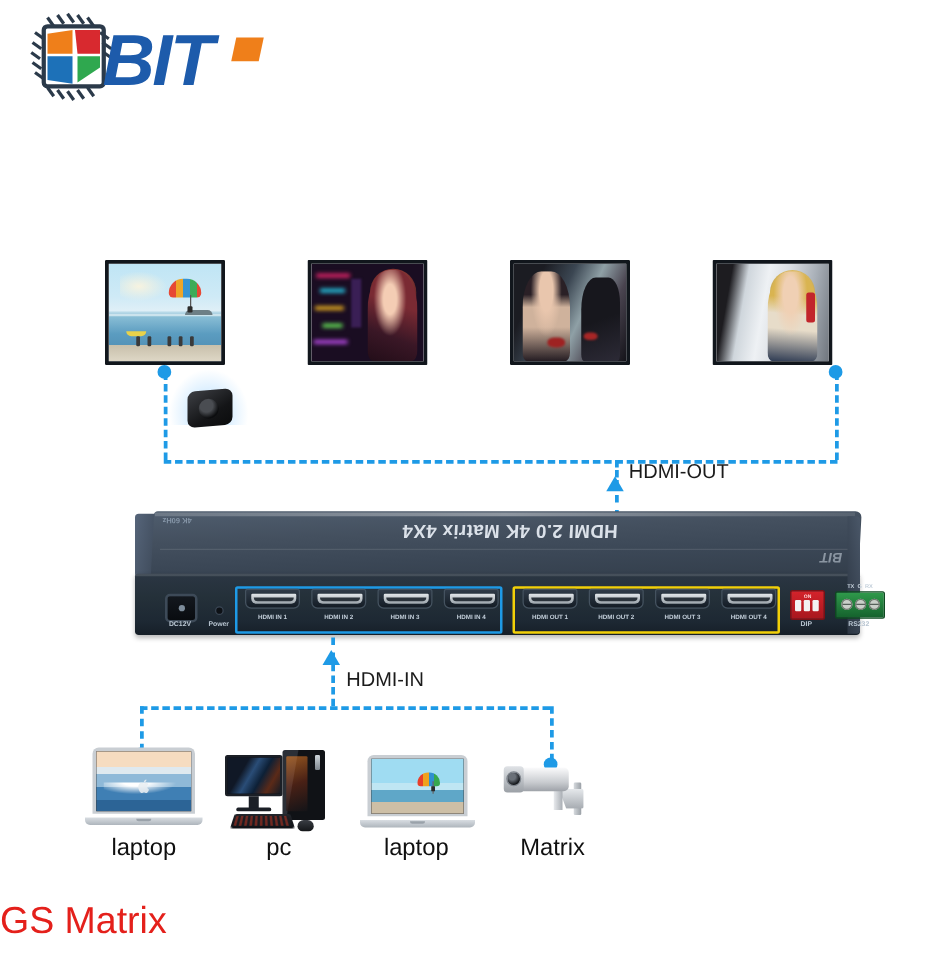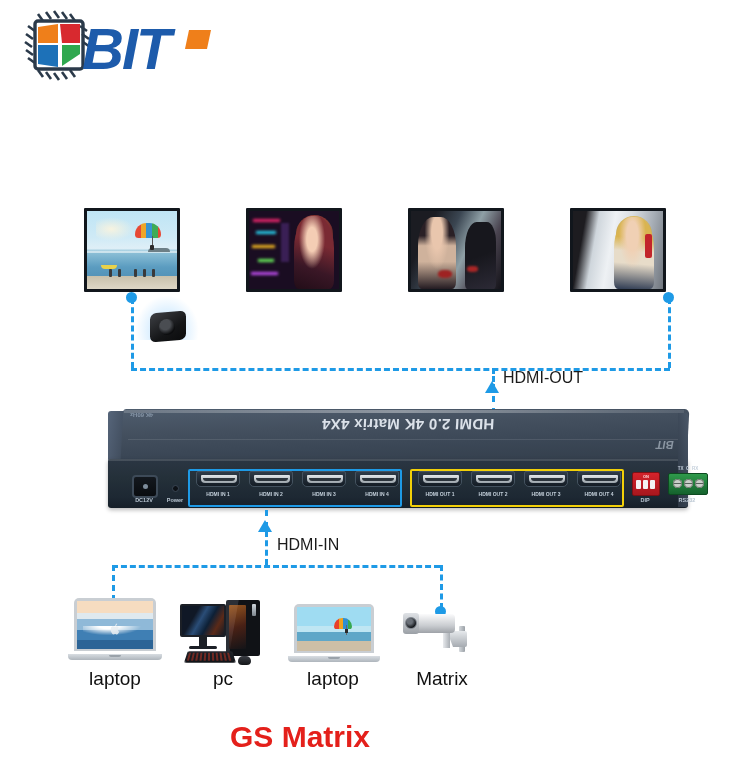--- a/index.html
+++ b/index.html
@@ -298,22 +298,22 @@
     background:linear-gradient(90deg,#d5d9dd,#9aa0a6);border-radius:1px;}
 
   .src-label{
     position:absolute;text-align:center;
     font-size:19px;color:#101010;
     font-family:"Liberation Sans", sans-serif;
   }
 
   
   .title{
-    position:absolute;left:0;top:720px;width:600px;text-align:center;
-    font-size:30px;font-weight:bold;color:#e4201b;
+    position:absolute;left:0;top:720px;width:600px;text-align:left;
+    font-size:30px;font-weight:normal;color:#e4201b;
     font-family:"Liberation Sans", sans-serif;
   }
 </style>
 </head>
 <body>
 
 <div class="canvas">
 
   <div class="logo">
     <div class="chip">

